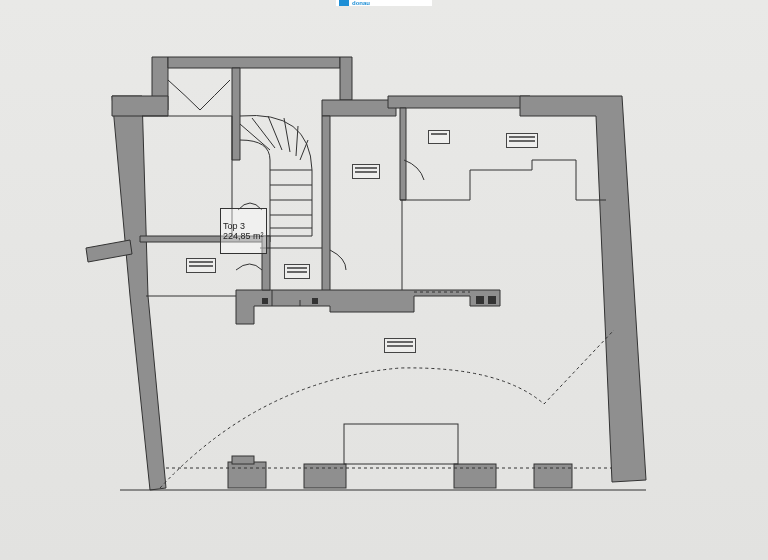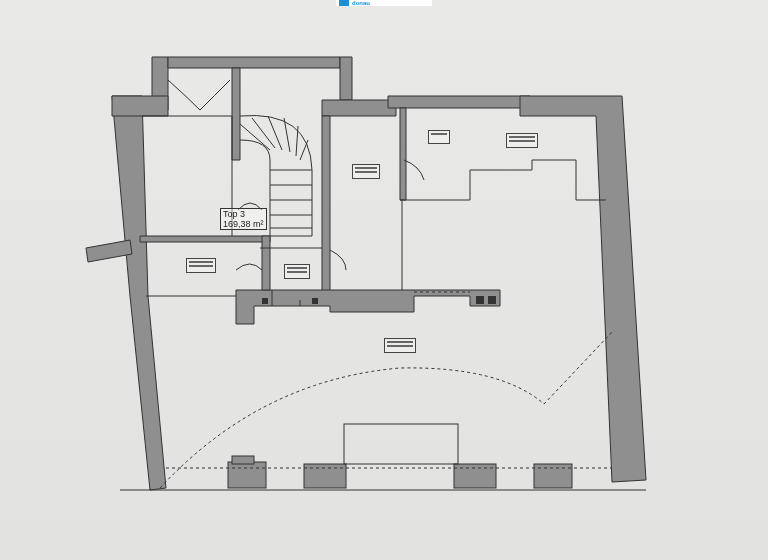--- a/index.html
+++ b/index.html
@@ -2,21 +2,21 @@
 <html><head>
 <meta charset="utf-8">
 <style>
   html,body{margin:0;padding:0;}
   body{width:768px;height:560px;overflow:hidden;background:#e6e6e4;font-family:"Liberation Sans",sans-serif;position:relative;}
   .paper{position:absolute;left:0;top:0;width:768px;height:560px;background:linear-gradient(180deg,#e9e9e7 0%,#e2e2e0 100%);}
   .logo{position:absolute;left:336px;top:0;width:96px;height:6px;background:#fff;display:flex;align-items:center;gap:3px;padding:0 3px;box-sizing:border-box;}
   .logo-mark{width:10px;height:6px;background:#1e8fd6;}
   .logo-text{font-size:6px;line-height:6px;color:#1e8fd6;font-weight:bold;}
   svg{position:absolute;left:0;top:0;}
-  .unit-label{position:absolute;left:220px;top:208px;font-size:9px;line-height:10px;color:#222;border:1px solid #333;background:rgba(255,255,255,0.4);padding:0 2px;}
+  .unit-label{position:absolute;left:220px;top:208px;font-size:9px;line-height:10px;color:#222;border:1px solid #333;background:rgba(255,255,255,0.4);padding:12px 2px;}
   .unit-label div{white-space:nowrap;}
   .room-tag{position:absolute;border:1px solid #444;background:rgba(255,255,255,0.3);}
   .room-tag .bar{height:2px;background:#666;margin:2px 2px;}
 </style>
 </head>
 <body>
 
 <div class="paper"></div>
 
 <div class="logo">
@@ -97,21 +97,21 @@
   <g fill="#333">
     <rect x="262" y="298" width="6" height="6"></rect>
     <rect x="312" y="298" width="6" height="6"></rect>
     <rect x="476" y="296" width="8" height="8"></rect>
     <rect x="488" y="296" width="8" height="8"></rect>
   </g>
 </svg>
 
 <div class="unit-label">
   <div>Top 3</div>
-  <div>169,38 m²</div>
+  <div>224,85 m²</div>
 </div>
 
 <div class="room-tag" style="left:186px;top:258px;width:28px;height:13px;">
     <div class="bar"></div>
     <div class="bar"></div>
   </div>
 <div class="room-tag" style="left:352px;top:164px;width:26px;height:13px;">
     <div class="bar"></div>
     <div class="bar"></div>
   </div>

